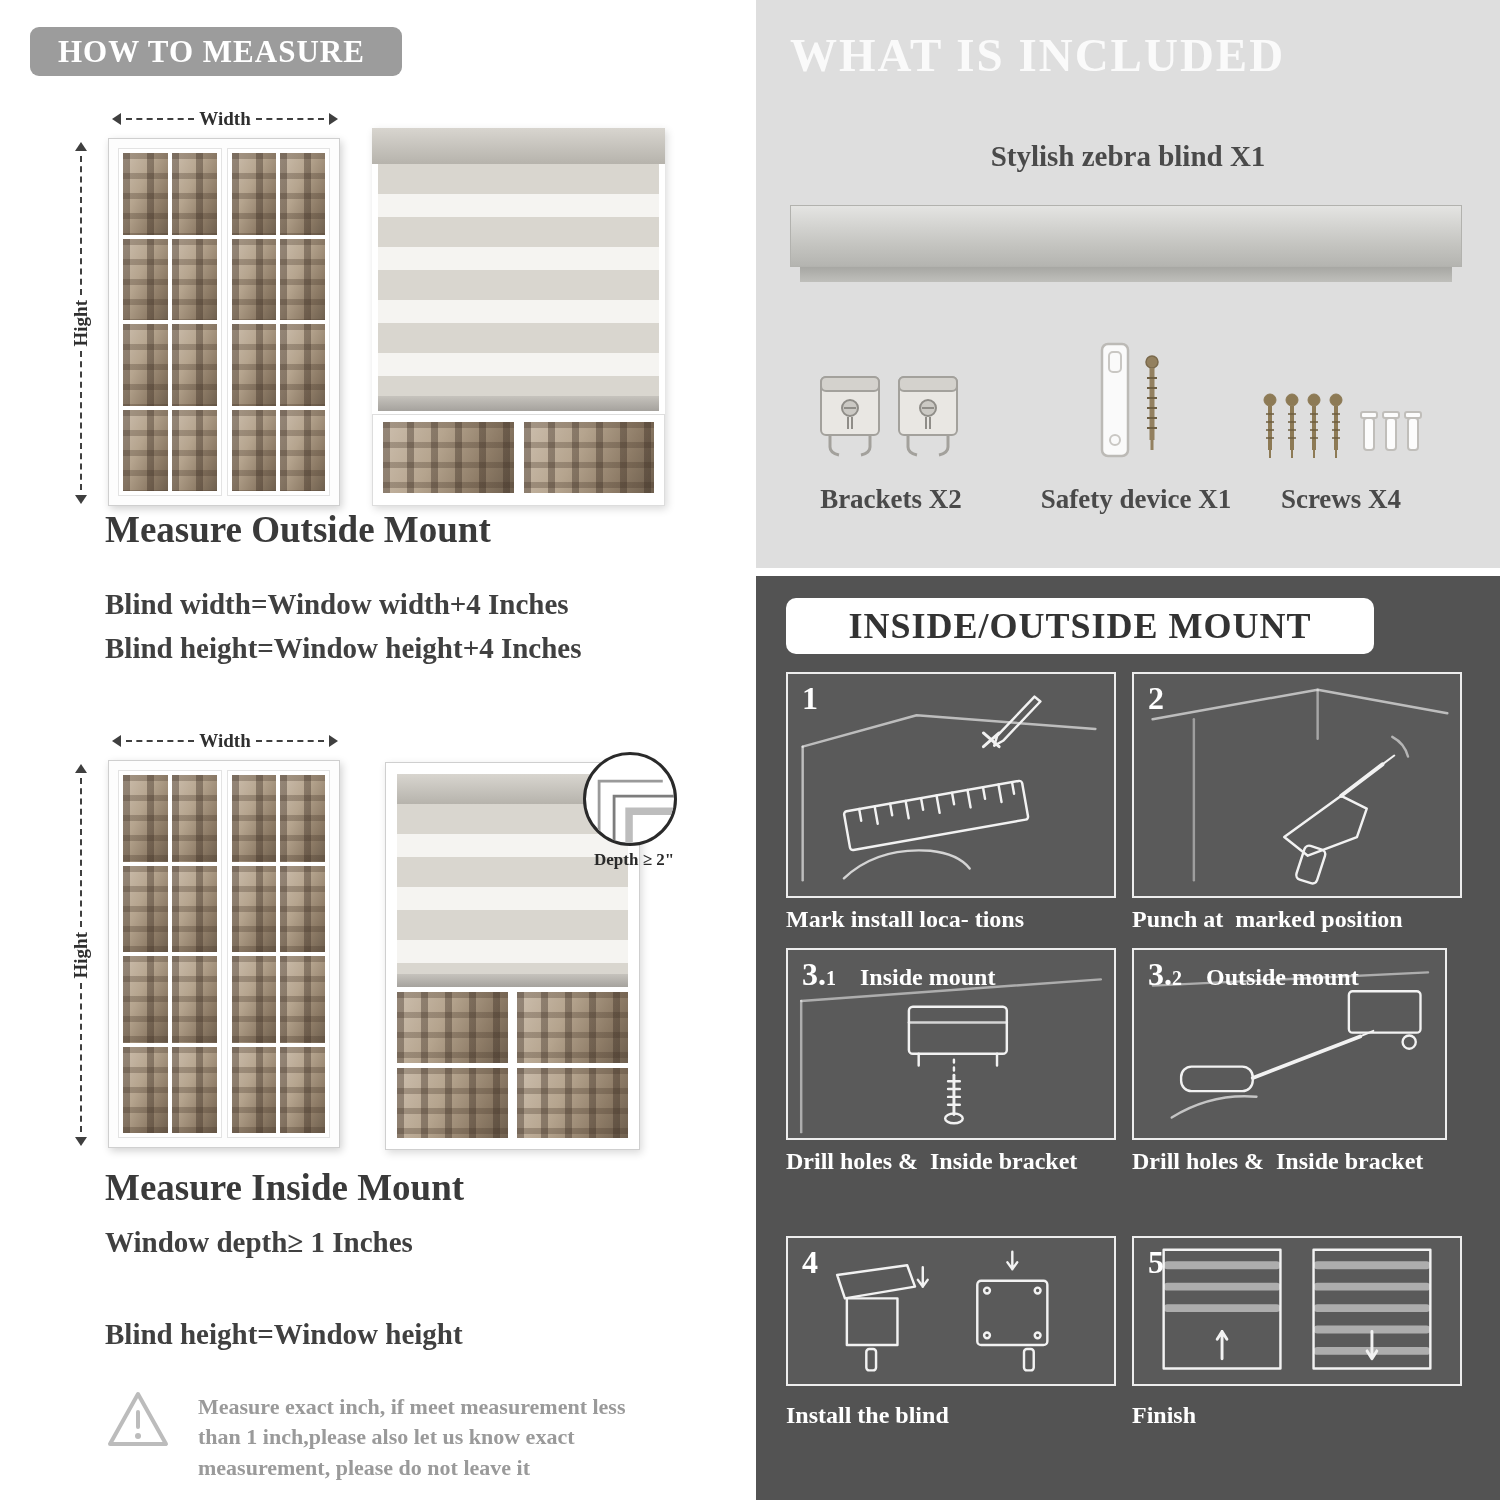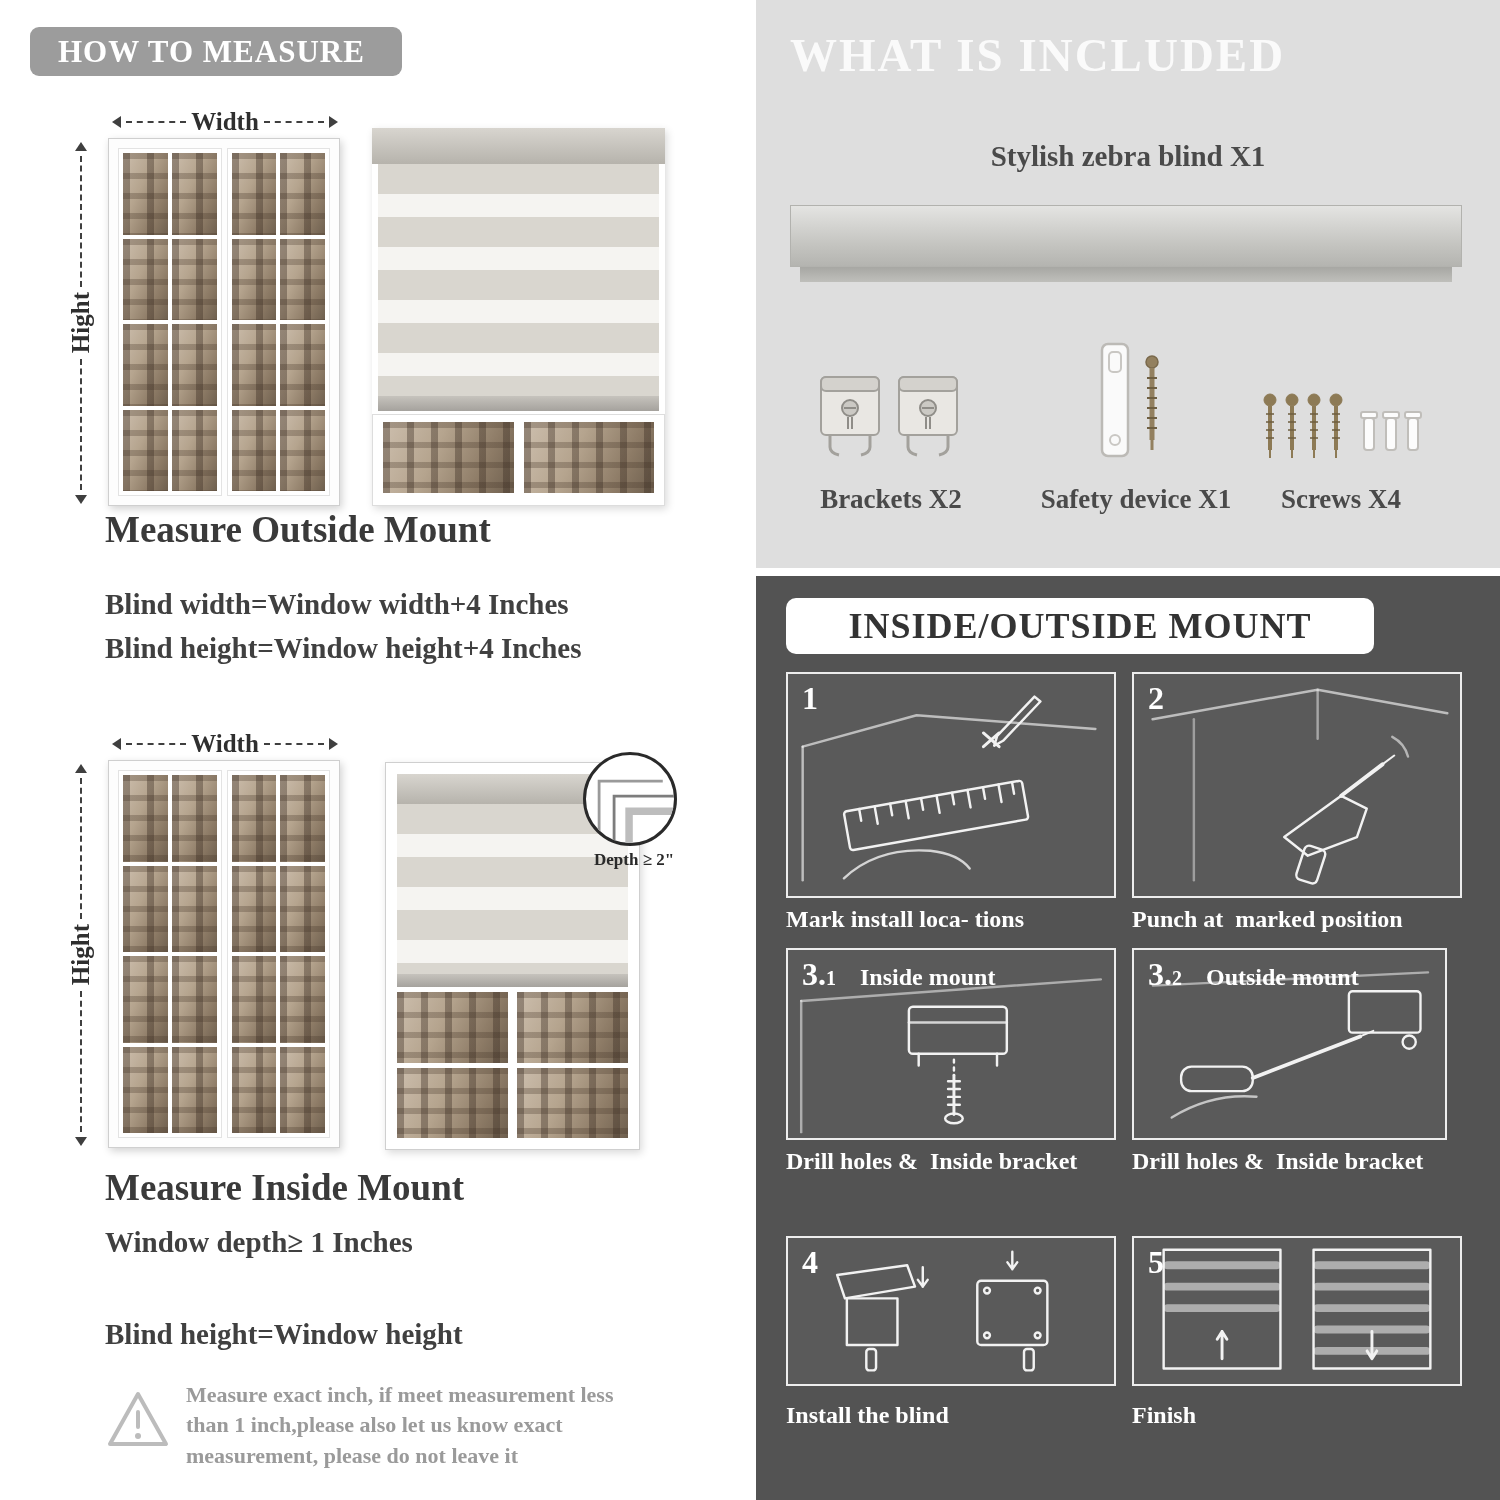--- a/index.html
+++ b/index.html
@@ -55,41 +55,41 @@
     display:flex; flex-direction:column; box-sizing:border-box;
   }
   .blind-in .cassette { height:30px; }
   .blind-in .zebra { margin:0; height:170px; flex:none; }
   .blind-in .rail { margin:0; height:13px; }
   .blind-in .lower { flex:1; margin-top:5px; display:flex; gap:9px; }
   .blind-in .sash-mini { flex:1; display:grid; grid-template-rows:1fr 1fr; gap:5px; }
 
   .dim-w { position:absolute; display:flex; align-items:center; gap:5px; color:#2f2f2f; }
   .dim-w .dl { flex:1; height:0; border-top:2px dashed #3f3f3f; }
-  .dim-lbl { font-size:25px; font-weight:bold; }
+  .dim-lbl { font-size:19px; font-weight:bold; }
   .ah { width:0; height:0; border-top:6px solid transparent; border-bottom:6px solid transparent; }
   .ah.left  { border-right:9px solid #3f3f3f; }
   .ah.right { border-left:9px solid #3f3f3f; }
   .dim-v { position:absolute; display:flex; flex-direction:column; align-items:center; gap:5px; width:22px; color:#2f2f2f; }
   .dim-v .dl { flex:1; width:0; border-left:2px dashed #3f3f3f; }
   .dim-v .dim-lbl { writing-mode:vertical-rl; transform:rotate(180deg); }
   .av { width:0; height:0; border-left:6px solid transparent; border-right:6px solid transparent; }
   .av.up   { border-bottom:9px solid #3f3f3f; }
   .av.down { border-top:9px solid #3f3f3f; }
 
   .depth-circle {
     position:absolute; width:94px; height:94px; border:3px solid #2a2a2a; border-radius:50%;
     background:#ffffff; overflow:hidden; z-index:5; box-sizing:border-box;
   }
   .depth-label { position:absolute; font-size:17px; font-weight:bold; color:#2a2a2a; z-index:5; }
 
   .warn-ic { position:absolute; }
   .note {
     position:absolute; width:470px; font-size:22px; font-weight:bold;
-    color:#9a9a9a; line-height:1.38; margin:0;
+    color:#9a9a9a; line-height:1.38; margin:12px;
   }
 
   
   .panel-light { position:absolute; left:756px; top:0; width:744px; height:568px; background:#dedede; }
   .included-badge {
     position:absolute; left:34px; top:28px; font-size:47px; font-weight:bold;
     color:#fafafa; letter-spacing:2px;
   }
   .product-label {
     position:absolute; left:0; top:140px; width:100%; text-align:center;

